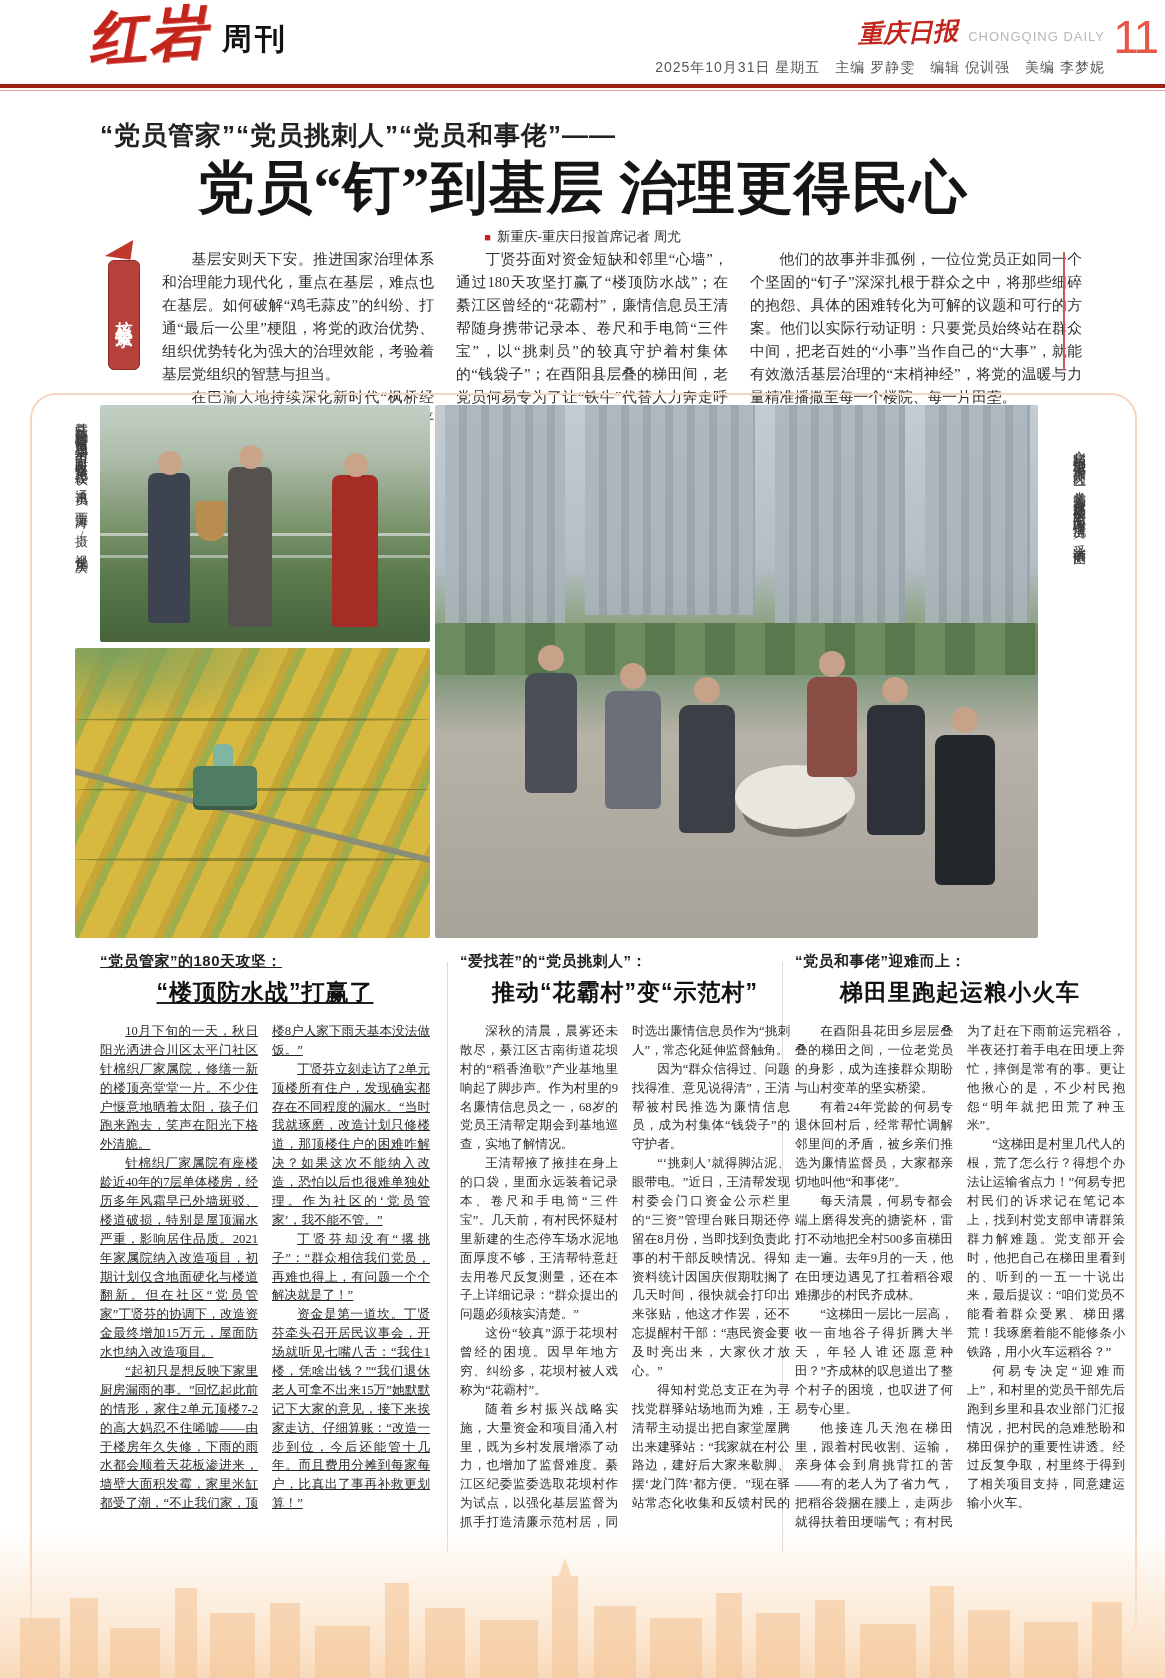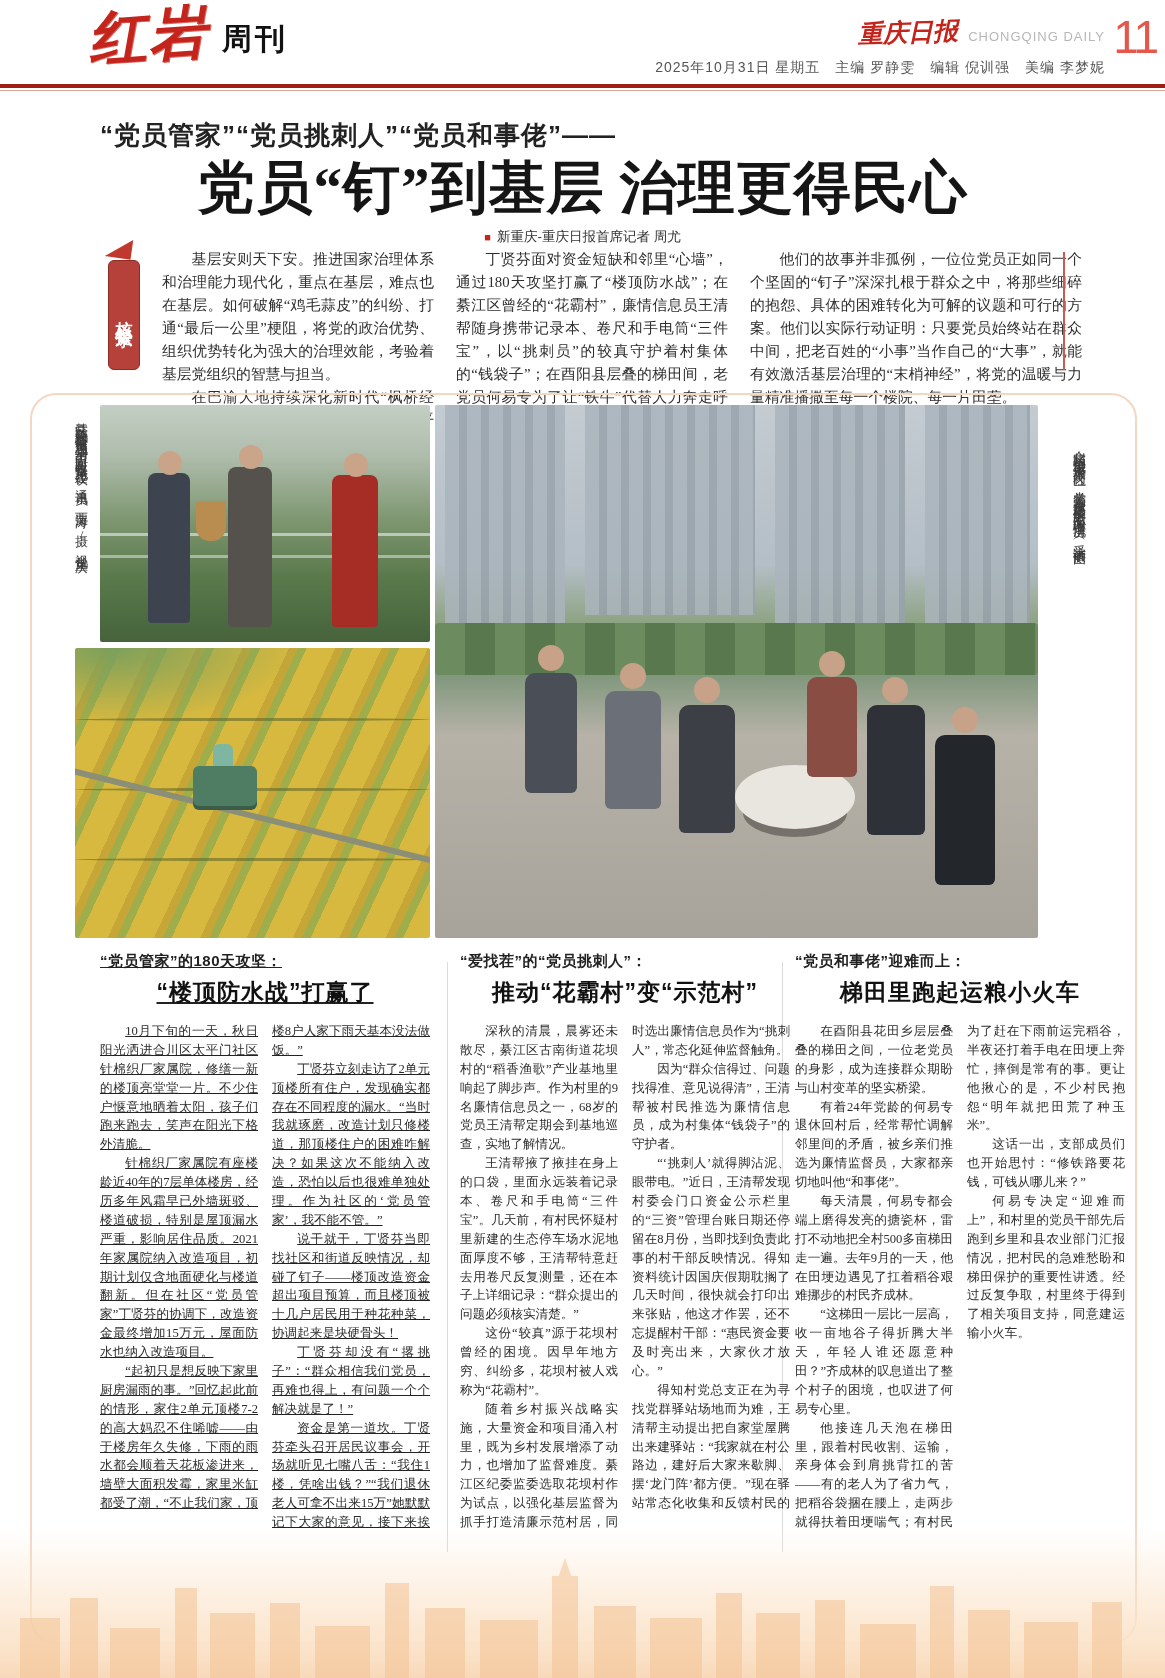--- a/index.html
+++ b/index.html
@@ -218,21 +218,20 @@
   <div class="art-divider div-2"></div>
 
   <div class="article art-1">
     <div class="art-kicker">“党员管家”的180天攻坚：</div>
     <div class="art-title">“楼顶防水战”打赢了</div>
     <div class="art-body">
         <p>10月下旬的一天，秋日阳光洒进合川区太平门社区针棉织厂家属院，修缮一新的楼顶亮堂堂一片。不少住户惬意地晒着太阳，孩子们跑来跑去，笑声在阳光下格外清脆。</p>
         <p>针棉织厂家属院有座楼龄近40年的7层单体楼房，经历多年风霜早已外墙斑驳、楼道破损，特别是屋顶漏水严重，影响居住品质。2021年家属院纳入改造项目，初期计划仅含地面硬化与楼道翻新。但在社区“党员管家”丁贤芬的协调下，改造资金最终增加15万元，屋面防水也纳入改造项目。</p>
         <p>“起初只是想反映下家里厨房漏雨的事。”回忆起此前的情形，家住2单元顶楼7-2的高大妈忍不住唏嘘——由于楼房年久失修，下雨的雨水都会顺着天花板渗进来，墙壁大面积发霉，家里米缸都受了潮，“不止我们家，顶楼8户人家下雨天基本没法做饭。”</p>
         <p>丁贤芬立刻走访了2单元顶楼所有住户，发现确实都存在不同程度的漏水。“当时我就琢磨，改造计划只修楼道，那顶楼住户的困难咋解决？如果这次不能纳入改造，恐怕以后也很难单独处理。作为社区的‘党员管家’，我不能不管。”</p>
-        <p>说干就干，丁贤芬当即找社区和街道反映情况，却碰了钉子——楼顶改造资金超出项目预算，而且楼顶被十几户居民用于种花种菜，协调起来是块硬骨头！</p>
         <p>丁贤芬却没有“撂挑子”：“群众相信我们党员，再难也得上，有问题一个个解决就是了！”</p>
         <p>资金是第一道坎。丁贤芬牵头召开居民议事会，开场就听见七嘴八舌：“我住1楼，凭啥出钱？”“我们退休老人可拿不出来15万”她默默记下大家的意见，接下来挨家走访、仔细算账：“改造一步到位，今后还能管十几年。而且费用分摊到每家每户，比真出了事再补救更划算！”</p>
       </div>
   </div>
 
   <div class="article art-2">
     <div class="art-kicker">“爱找茬”的“党员挑刺人”：</div>
     <div class="art-title">推动“花霸村”变“示范村”</div>
     <div class="art-body">
         <p>深秋的清晨，晨雾还未散尽，綦江区古南街道花坝村的“稻香渔歌”产业基地里响起了脚步声。作为村里的9名廉情信息员之一，68岁的党员王清帮定期会到基地巡查，实地了解情况。</p>
@@ -247,21 +246,21 @@
 
   <div class="article art-3">
     <div class="art-kicker">“党员和事佬”迎难而上：</div>
     <div class="art-title">梯田里跑起运粮小火车</div>
     <div class="art-body">
         <p>在酉阳县花田乡层层叠叠的梯田之间，一位老党员的身影，成为连接群众期盼与山村变革的坚实桥梁。</p>
         <p>有着24年党龄的何易专退休回村后，经常帮忙调解邻里间的矛盾，被乡亲们推选为廉情监督员，大家都亲切地叫他“和事佬”。</p>
         <p>每天清晨，何易专都会端上磨得发亮的搪瓷杯，雷打不动地把全村500多亩梯田走一遍。去年9月的一天，他在田埂边遇见了扛着稻谷艰难挪步的村民齐成林。</p>
         <p>“这梯田一层比一层高，收一亩地谷子得折腾大半天，年轻人谁还愿意种田？”齐成林的叹息道出了整个村子的困境，也叹进了何易专心里。</p>
         <p>他接连几天泡在梯田里，跟着村民收割、运输，亲身体会到肩挑背扛的苦——有的老人为了省力气，把稻谷袋捆在腰上，走两步就得扶着田埂喘气；有村民为了赶在下雨前运完稻谷，半夜还打着手电在田埂上奔忙，摔倒是常有的事。更让他揪心的是，不少村民抱怨“明年就把田荒了种玉米”。</p>
-        <p>这话一出，支部成员们也开始思忖：“修铁路要花钱，可钱从哪儿来？”</p>
+        <p>“这梯田是村里几代人的根，荒了怎么行？得想个办法让运输省点力！”何易专把村民们的诉求记在笔记本上，找到村党支部申请群策群力解难题。党支部开会时，他把自己在梯田里看到的、听到的一五一十说出来，最后提议：“咱们党员不能看着群众受累、梯田撂荒！我琢磨着能不能修条小铁路，用小火车运稻谷？”</p>
         <p>何易专决定“迎难而上”，和村里的党员干部先后跑到乡里和县农业部门汇报情况，把村民的急难愁盼和梯田保护的重要性讲透。经过反复争取，村里终于得到了相关项目支持，同意建运输小火车。</p>
       </div>
   </div>
 
   <div class="skyline-wrap">
     <svg width="1165" height="120" viewBox="0 0 1165 120">
       <g fill="#f4c394" opacity="0.55">
         <rect x="20" y="60" width="40" height="60"></rect>
         <rect x="70" y="40" width="28" height="80"></rect>
         <rect x="110" y="70" width="50" height="50"></rect>

